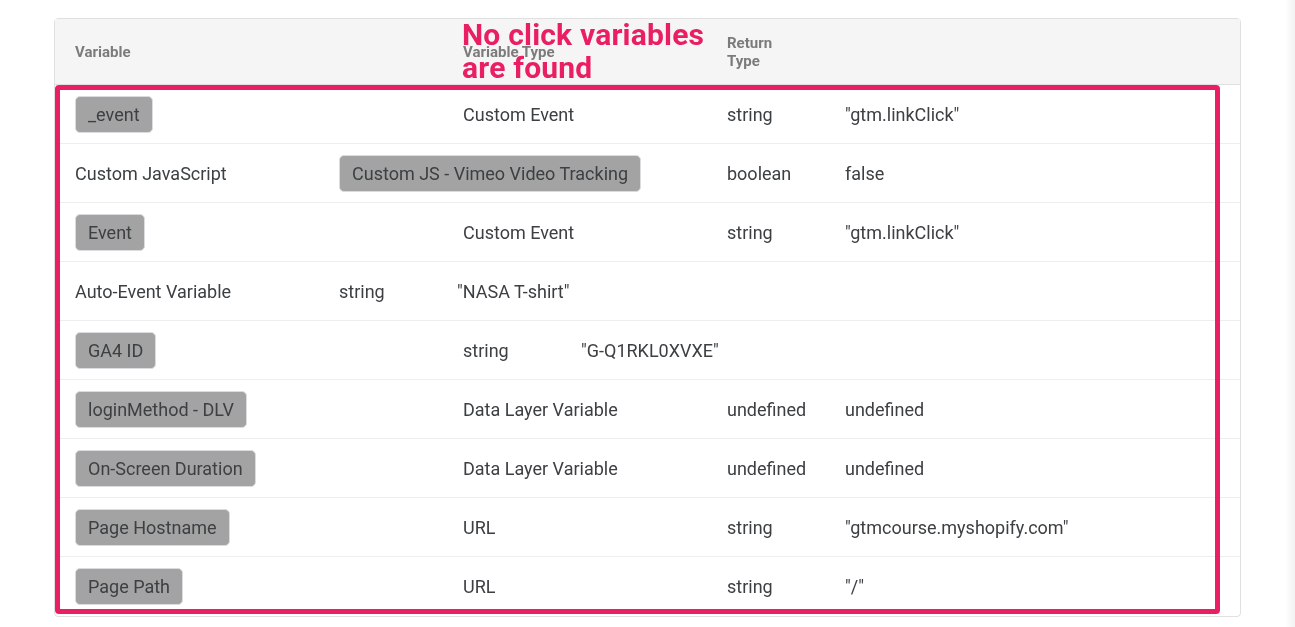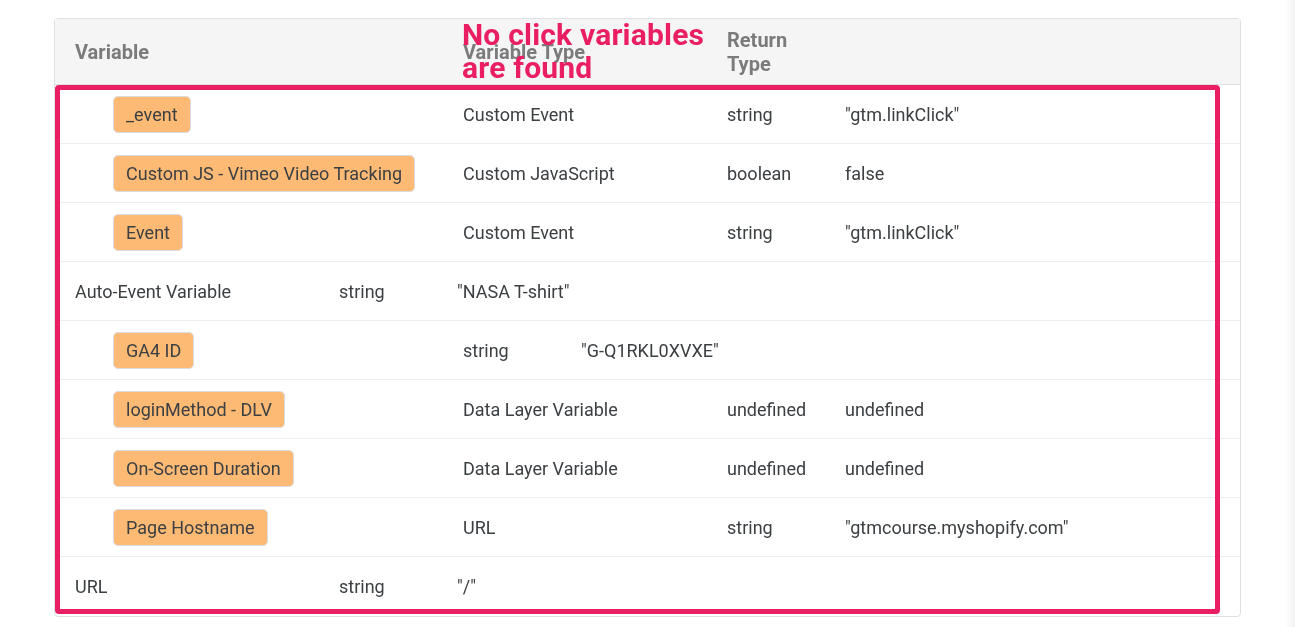--- a/index.html
+++ b/index.html
@@ -24,21 +24,21 @@
     .table-header {
       display: flex;
       align-items: center;
       background: #f5f5f5;
       border-bottom: 1px solid #e0e0e0;
       height: 66px;
       padding: 0 0 0 20px;
     }
     .table-header .col {
       color: #7b7b7b;
-      font-size: 20px;
+      font-size: 15px;
       font-weight: 700;
     }
     .col-variable {
       width: 388px;
     }
     .col-type {
       width: 264px;
     }
     .col-return {
       width: 118px;
@@ -87,25 +87,24 @@
     .cell-return {
       width: 118px;
     }
     .cell-value {
       flex: 1;
     }
     .var-chip {
       display: inline-block;
       border: 1px solid #dadce0;
       border-radius: 5px;
-      background: #fdba74;
+      background: #a3a3a3;
       padding: 7px 12px;
       font-size: 18px;
       color: #3c4043;
-      margin-left: 38px;
     }
     .annotation {
       position: absolute;
       top: 18px;
       left: 462px;
       font-size: 30px;
       font-weight: 700;
       color: #e91e63;
       line-height: 1.1;
       z-index: 10;
@@ -141,22 +140,22 @@
 
   <div class="rows-wrap" id="rows-container">
     <div class="highlight-box"></div>
   <div class="row">
         <div class="cell cell-variable"><span class="var-chip">_event</span></div>
         <div class="cell cell-type">Custom Event</div>
         <div class="cell cell-return">string</div>
         <div class="cell cell-value">"gtm.linkClick"</div>
       </div>
       <div class="row">
+        <div class="cell cell-type">Custom JavaScript</div>
         <div class="cell cell-variable"><span class="var-chip">Custom JS - Vimeo Video Tracking</span></div>
-        <div class="cell cell-type">Custom JavaScript</div>
         <div class="cell cell-return">boolean</div>
         <div class="cell cell-value">false</div>
       </div>
       <div class="row">
         <div class="cell cell-variable"><span class="var-chip">Event</span></div>
         <div class="cell cell-type">Custom Event</div>
         <div class="cell cell-return">string</div>
         <div class="cell cell-value">"gtm.linkClick"</div>
       </div>
       <div class="row">
@@ -181,20 +180,21 @@
         <div class="cell cell-return">undefined</div>
         <div class="cell cell-value">undefined</div>
       </div>
       <div class="row">
         <div class="cell cell-variable"><span class="var-chip">Page Hostname</span></div>
         <div class="cell cell-type">URL</div>
         <div class="cell cell-return">string</div>
         <div class="cell cell-value">"gtmcourse.myshopify.com"</div>
       </div>
       <div class="row">
+        <div class="cell cell-variable"><span class="var-chip">Page Path</span></div>
         <div class="cell cell-type">URL</div>
         <div class="cell cell-return">string</div>
         <div class="cell cell-value">"/"</div>
       </div>
     </div>
 </div>
 
 <div class="right-shadow"></div>
 
 </body></html>

